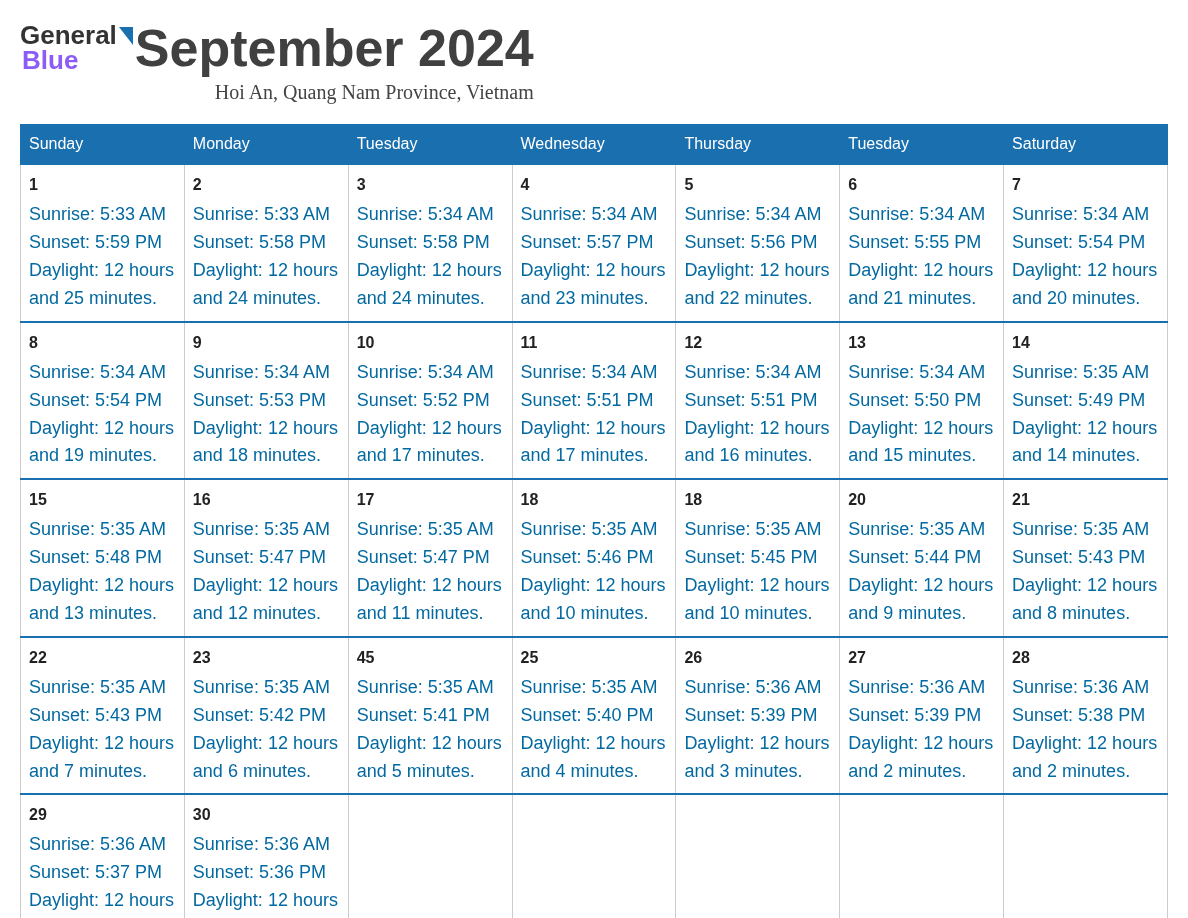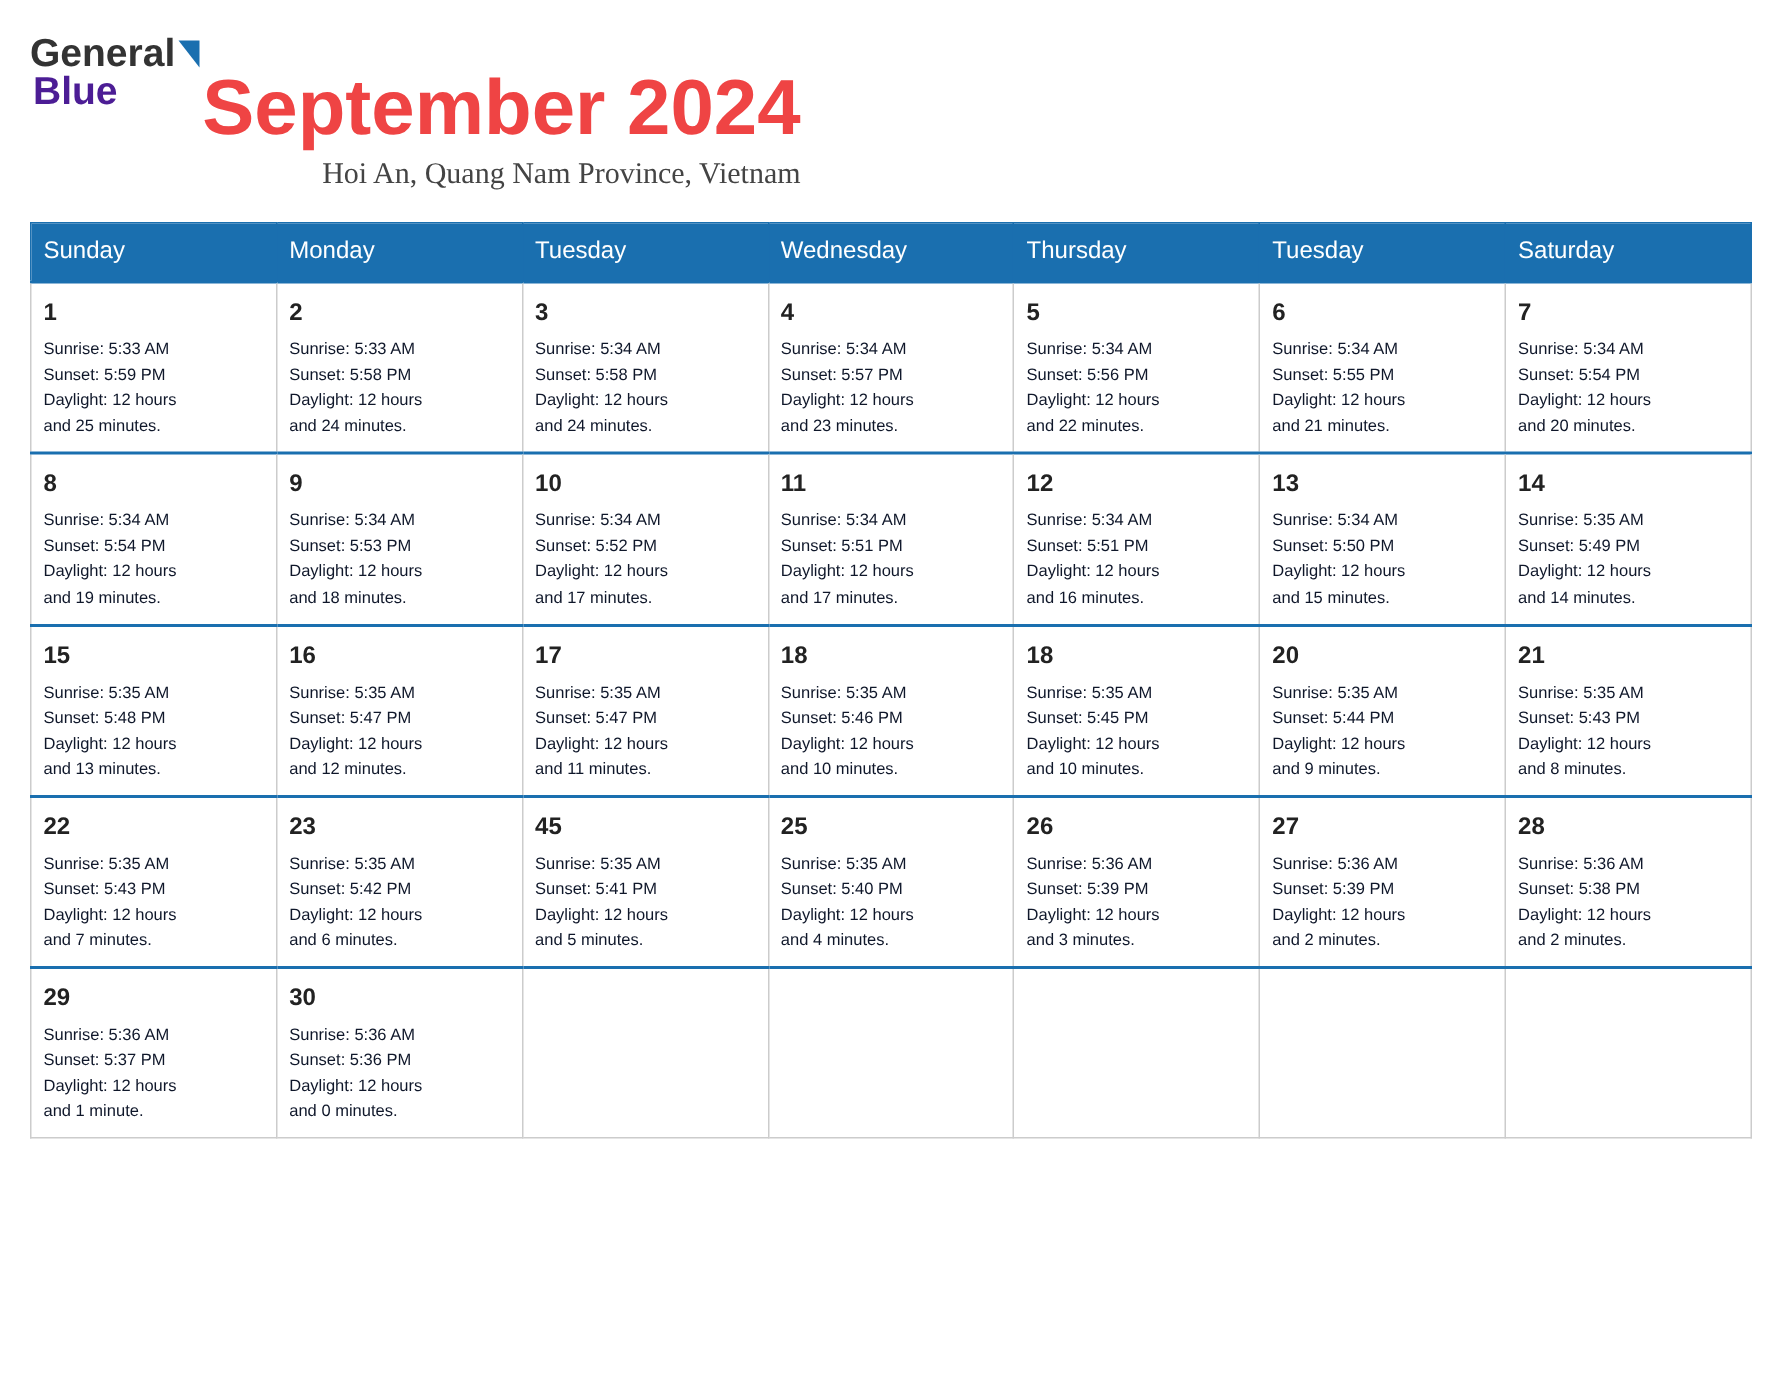--- a/index.html
+++ b/index.html
@@ -33,33 +33,32 @@
       display: inline-block;
       width: 0;
       height: 0;
       border-left: 14px solid transparent;
       border-right: 0px solid transparent;
       border-top: 18px solid #1a6faf;
       margin: 0 2px;
       vertical-align: middle;
     }
     .logo-blue {
-      color: #4c1d95;
+      color: #8b5cf6;
       font-size: 26px;
       font-weight: bold;
     }
     .title-section {
       text-align: right;
     }
     .month-year {
       font-size: 52px;
       font-weight: bold;
-      color: #ef4444;
+      color: #404040;
       line-height: 1.1;
-      margin-top: 24px;
     }
     .location {
       font-size: 20px;
       color: #444;
       margin-top: 4px;
       font-family: Liberation Serif, serif;
     }
     .calendar {
       width: 100%;
       border-collapse: collapse;
@@ -90,22 +89,22 @@
       border-top: 2px solid #1a6faf;
     }
     .day-number {
       font-size: 16px;
       font-weight: bold;
       color: #222;
       display: block;
       margin-bottom: 4px;
     }
     .day-info {
-      font-size: 11px;
-      color: #0f172a;
+      font-size: 18px;
+      color: #0369a1;
       line-height: 1.55;
     }
   </style>
 </head>
 <body>
 
 <div class="header">
   <div class="logo">
     <div class="logo-text">
       <span class="logo-general">General</span>

